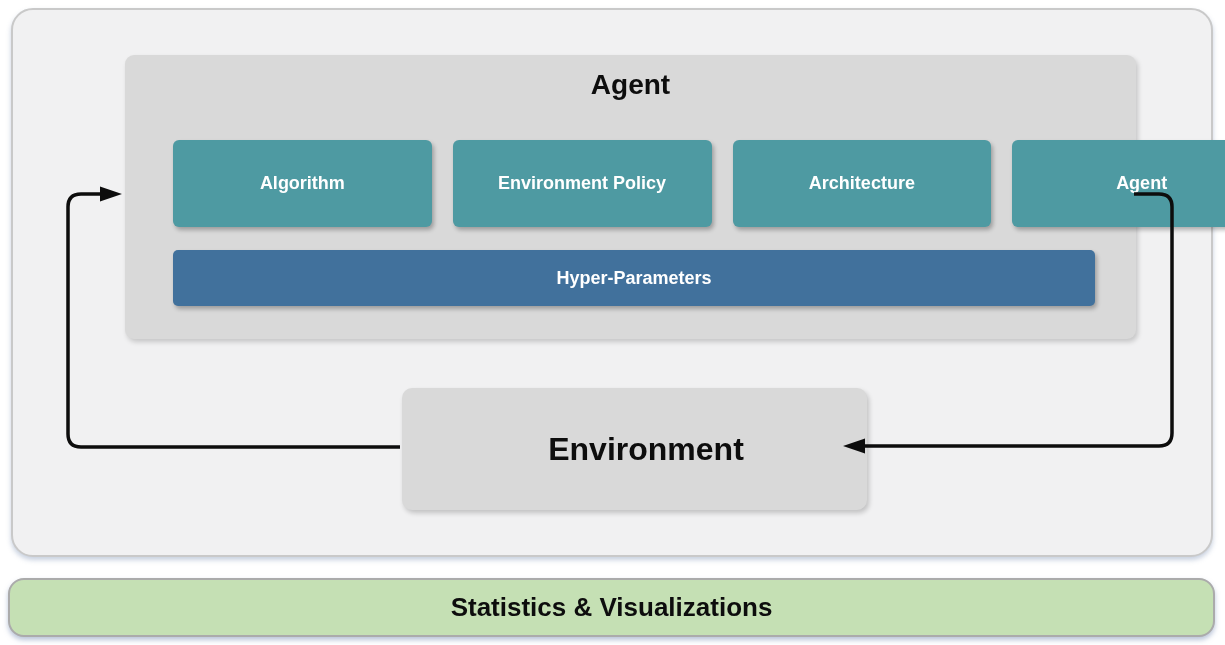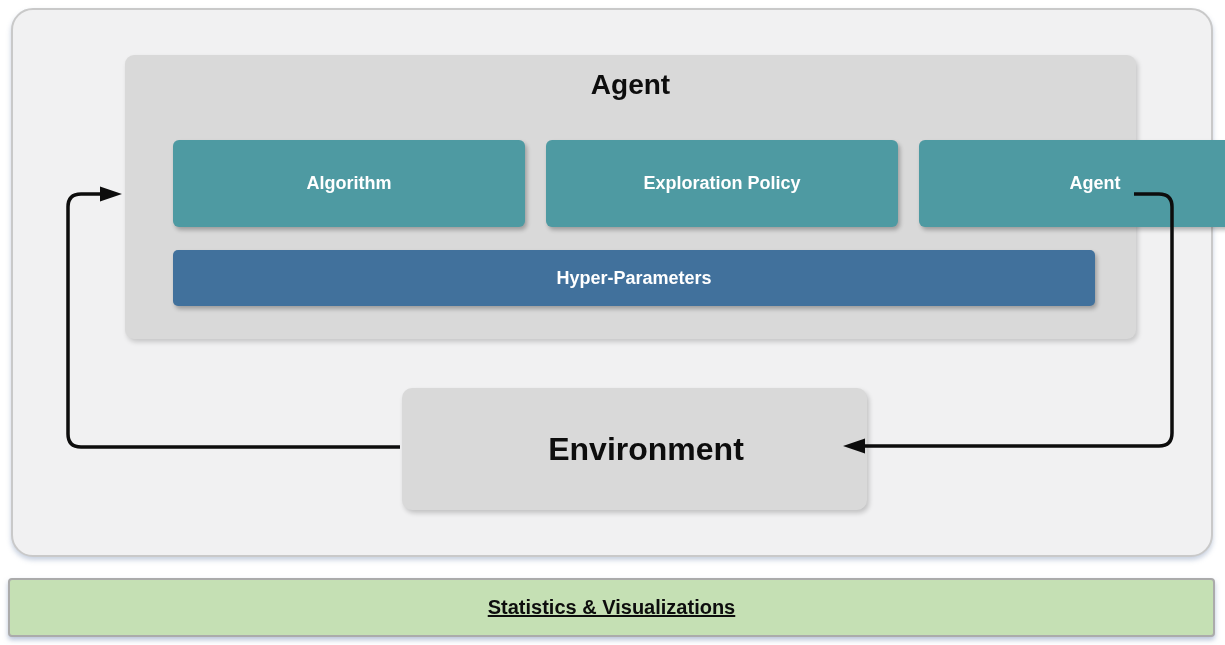--- a/index.html
+++ b/index.html
@@ -112,44 +112,44 @@
   }
   .stats-bar {
     position: absolute;
     left: 8px;
     top: 578px;
     width: 1207px;
     height: 59px;
     box-sizing: border-box;
     background: #C5E0B4;
     border: 2.5px solid #ABABAB;
-    border-radius: 4px;
+    border-radius: 16px;
     display: flex;
     align-items: center;
     justify-content: center;
-    font-size: 20px;
+    font-size: 26px;
     font-weight: 700;
     color: #0d0d0d;
     box-shadow: 0 3px 5px rgba(130, 150, 185, 0.55);
-    text-decoration: underline;
   }
 </style>
 </head>
 <body>
 
 <div class="canvas">
 
   <div class="outer-panel">
 
     <div class="agent-box">
       <div class="agent-title">Agent</div>
 
       <div class="component-row">
         <div class="component">Algorithm</div>
-        <div class="component">Exploration Policy</div>
+        <div class="component">Environment Policy</div>
+        <div class="component">Architecture</div>
         <div class="component">Agent</div>
       </div>
 
       <div class="hyper-bar">Hyper-Parameters</div>
     </div>
 
     <div class="environment-box">
       <span>Environment</span>
     </div>
 

